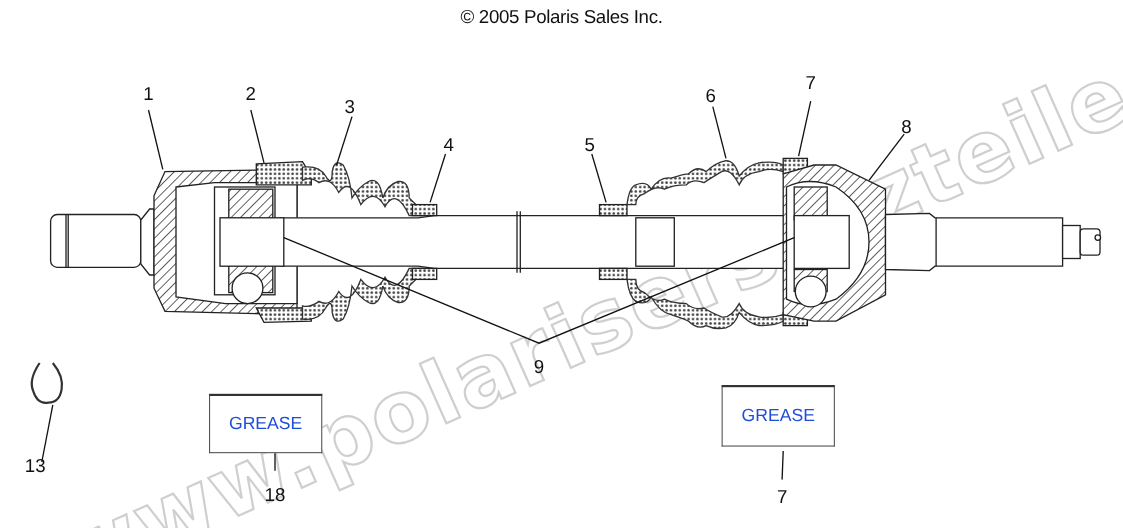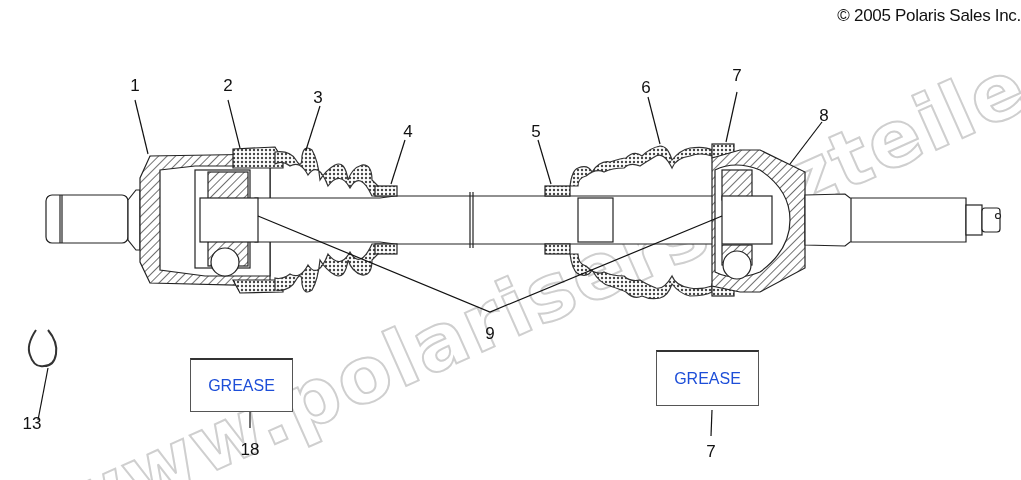--- a/index.html
+++ b/index.html
@@ -1,17 +1,17 @@
 <!DOCTYPE html>
 <html><head>
 <meta charset="utf-8">
 <style>
   html,body{margin:0;padding:0;background:#fff;}
   #stage{position:relative;width:1021px;height:480px;overflow:hidden;background:#fff;font-family:"Liberation Sans",sans-serif;}
-  #copyright{position:absolute;left:0;width:1021px;top:6px;text-align:right;font-size:17px;color:#111;letter-spacing:-0.3px;}
+  #copyright{position:absolute;left:0;width:1021px;top:6px;text-align:center;font-size:17px;color:#111;letter-spacing:-0.3px;}
   svg{position:absolute;left:0;top:0;}
   .callout{position:absolute;font-size:17px;color:#111;transform:translate(-50%,0);font-family:"Liberation Sans",sans-serif;}
   .grease{position:absolute;border:1px solid #555;border-top:2px solid #333;background:#fff;display:flex;align-items:center;justify-content:center;font-size:16px;color:#1d4ed8;box-sizing:border-box;}
   .wm{position:absolute;font-family:"DejaVu Sans",sans-serif;font-weight:bold;font-size:78px;color:#fff;-webkit-text-stroke:2px #cfcfcf;white-space:nowrap;transform-origin:0 0;letter-spacing:2px;}
 </style>
 </head>
 <body>
 
 <div id="stage">
 

